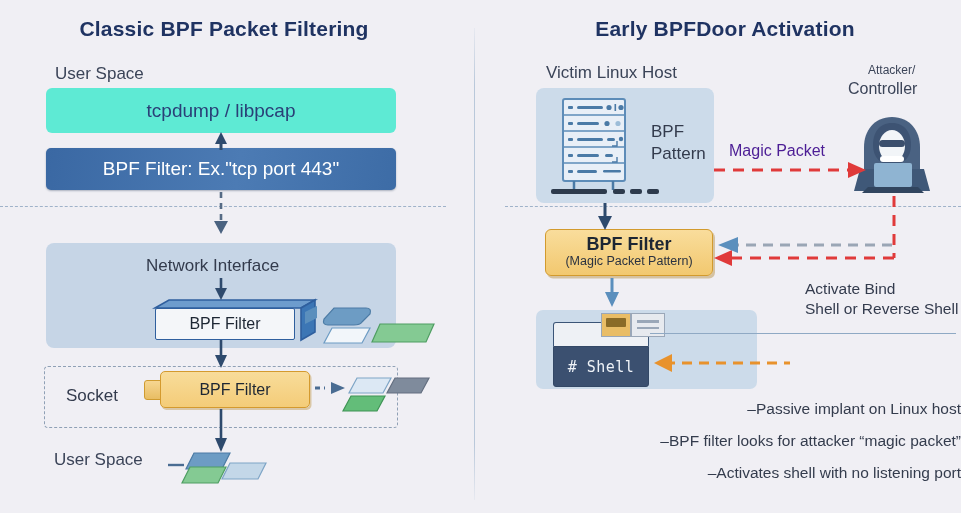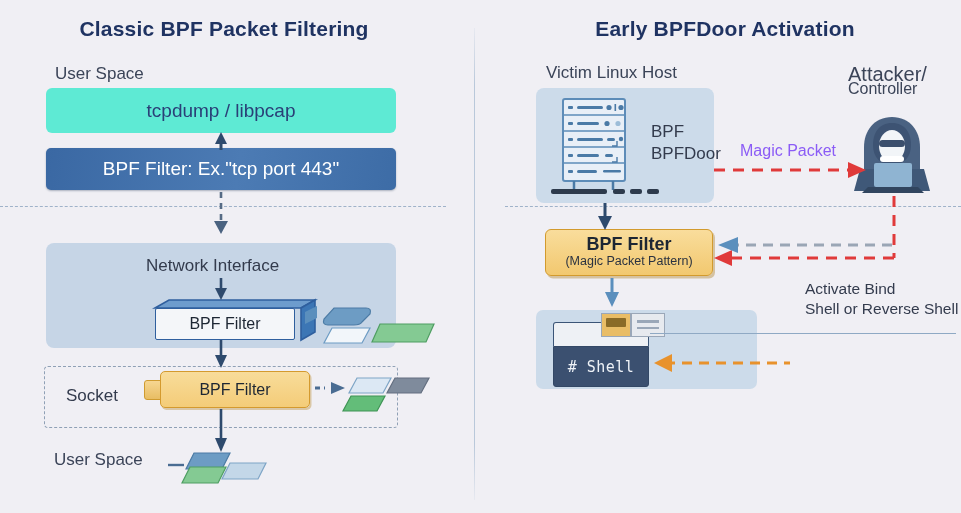--- a/index.html
+++ b/index.html
@@ -204,21 +204,21 @@
     <g>
       <line x1="221" y1="409" x2="221" y2="440" stroke="#2e4a6d" stroke-width="2.6"></line>
       <polygon points="215,438 227,438 221,452" fill="#2e4a6d"></polygon>
     </g>
   </svg>
 
   <div class="abs lbl" style="left:546px;top:63px;font-size:17px;">Victim Linux Host</div>
 
   <div class="abs panel-title" style="left:490px;top:17px;width:470px;">Early BPFDoor Activation</div>
 
-  <div class="abs lbl" style="left:848px;top:63px;font-size:20px;">Attacker/</div>
+  <div class="abs lbl" style="left:868px;top:63px;font-size:12px;">Attacker/</div>
   <div class="abs lbl" style="left:848px;top:80px;font-size:16px;">Controller</div>
 
   <div class="abs host-panel"></div>
 
   <svg width="110" height="110" style="left:543px;top:93px;">
     <rect x="20" y="6" width="62" height="82" fill="#e8eff7" stroke="#5d8cb8" stroke-width="2" rx="2"></rect>
     <g stroke="#5d8cb8" stroke-width="1.6" fill="none">
       <line x1="20" y1="22" x2="82" y2="22"></line>
       <line x1="20" y1="38" x2="82" y2="38"></line>
       <line x1="20" y1="54" x2="82" y2="54"></line>
@@ -255,23 +255,23 @@
     </g>
     <g fill="#2d3a4c">
       <rect x="8" y="96" width="56" height="5" rx="2"></rect>
       <rect x="70" y="96" width="12" height="5" rx="2"></rect>
       <rect x="87" y="96" width="12" height="5" rx="2"></rect>
       <rect x="104" y="96" width="12" height="5" rx="2"></rect>
     </g>
   </svg>
 
   <div class="abs lbl-dark" style="left:651px;top:122px;font-size:17px;">BPF</div>
-  <div class="abs lbl-dark" style="left:651px;top:144px;font-size:17px;">BPFDoor</div>
-
-  <div class="abs lbl" style="left:729px;top:142px;font-size:16px;color:#8b5cf6;margin-left:11px;">Magic Packet</div>
+  <div class="abs lbl-dark" style="left:651px;top:144px;font-size:17px;">Pattern</div>
+
+  <div class="abs lbl" style="left:729px;top:142px;font-size:16px;color:#4c1d95;">Magic Packet</div>
 
   <svg width="82" height="82" style="left:852px;top:113px;">
     <path d="M40 4 C22 4 12 18 12 34 L12 62 L68 62 L68 34 C68 18 58 4 40 4 Z" fill="#4a6282"></path>
     <path d="M40 10 C27 10 21 20 21 32 C21 44 28 52 40 52 C52 52 59 44 59 32 C59 20 53 10 40 10 Z" fill="#3d5373"></path>
     <ellipse cx="40" cy="33" rx="13" ry="16" fill="#f2f5f8"></ellipse>
     <rect x="27" y="27" width="26" height="7" rx="3.5" fill="#3b4f6d"></rect>
     <rect x="28" y="43" width="24" height="6" rx="3" fill="#ffffff"></rect>
     <path d="M8 56 L72 56 L78 78 L2 78 Z" fill="#3f5878"></path>
     <rect x="22" y="50" width="38" height="24" rx="2" fill="#8fb4d2"></rect>
     <path d="M16 74 L66 74 L72 80 L10 80 Z" fill="#31455f"></path>
@@ -294,20 +294,25 @@
     </div>
   <div class="abs shell-tab-g">
       <i></i>
       <i></i>
     </div>
   <div class="abs shell-win-body">
     <span># Shell</span>
   </div>
   <div class="note-line"></div>
 
+  <div class="abs bullets">
+    <div><span class="dash">–</span><span>Passive implant on Linux host</span></div>
+    <div><span class="dash">–</span><span>BPF filter looks for attacker “magic packet”</span></div>
+    <div><span class="dash">–</span><span>Activates shell with no listening port</span></div>
+  </div>
 
   <svg width="961" height="513">
 
     <g>
       <line x1="714" y1="170" x2="852" y2="170" stroke="#e03a3a" stroke-width="3" stroke-dasharray="11,8"></line>
       <polygon points="848,162 866,170 848,178" fill="#e03a3a"></polygon>
     </g>
 
     <g>
       <line x1="894" y1="196" x2="894" y2="258" stroke="#e03a3a" stroke-width="3" stroke-dasharray="11,8"></line>

